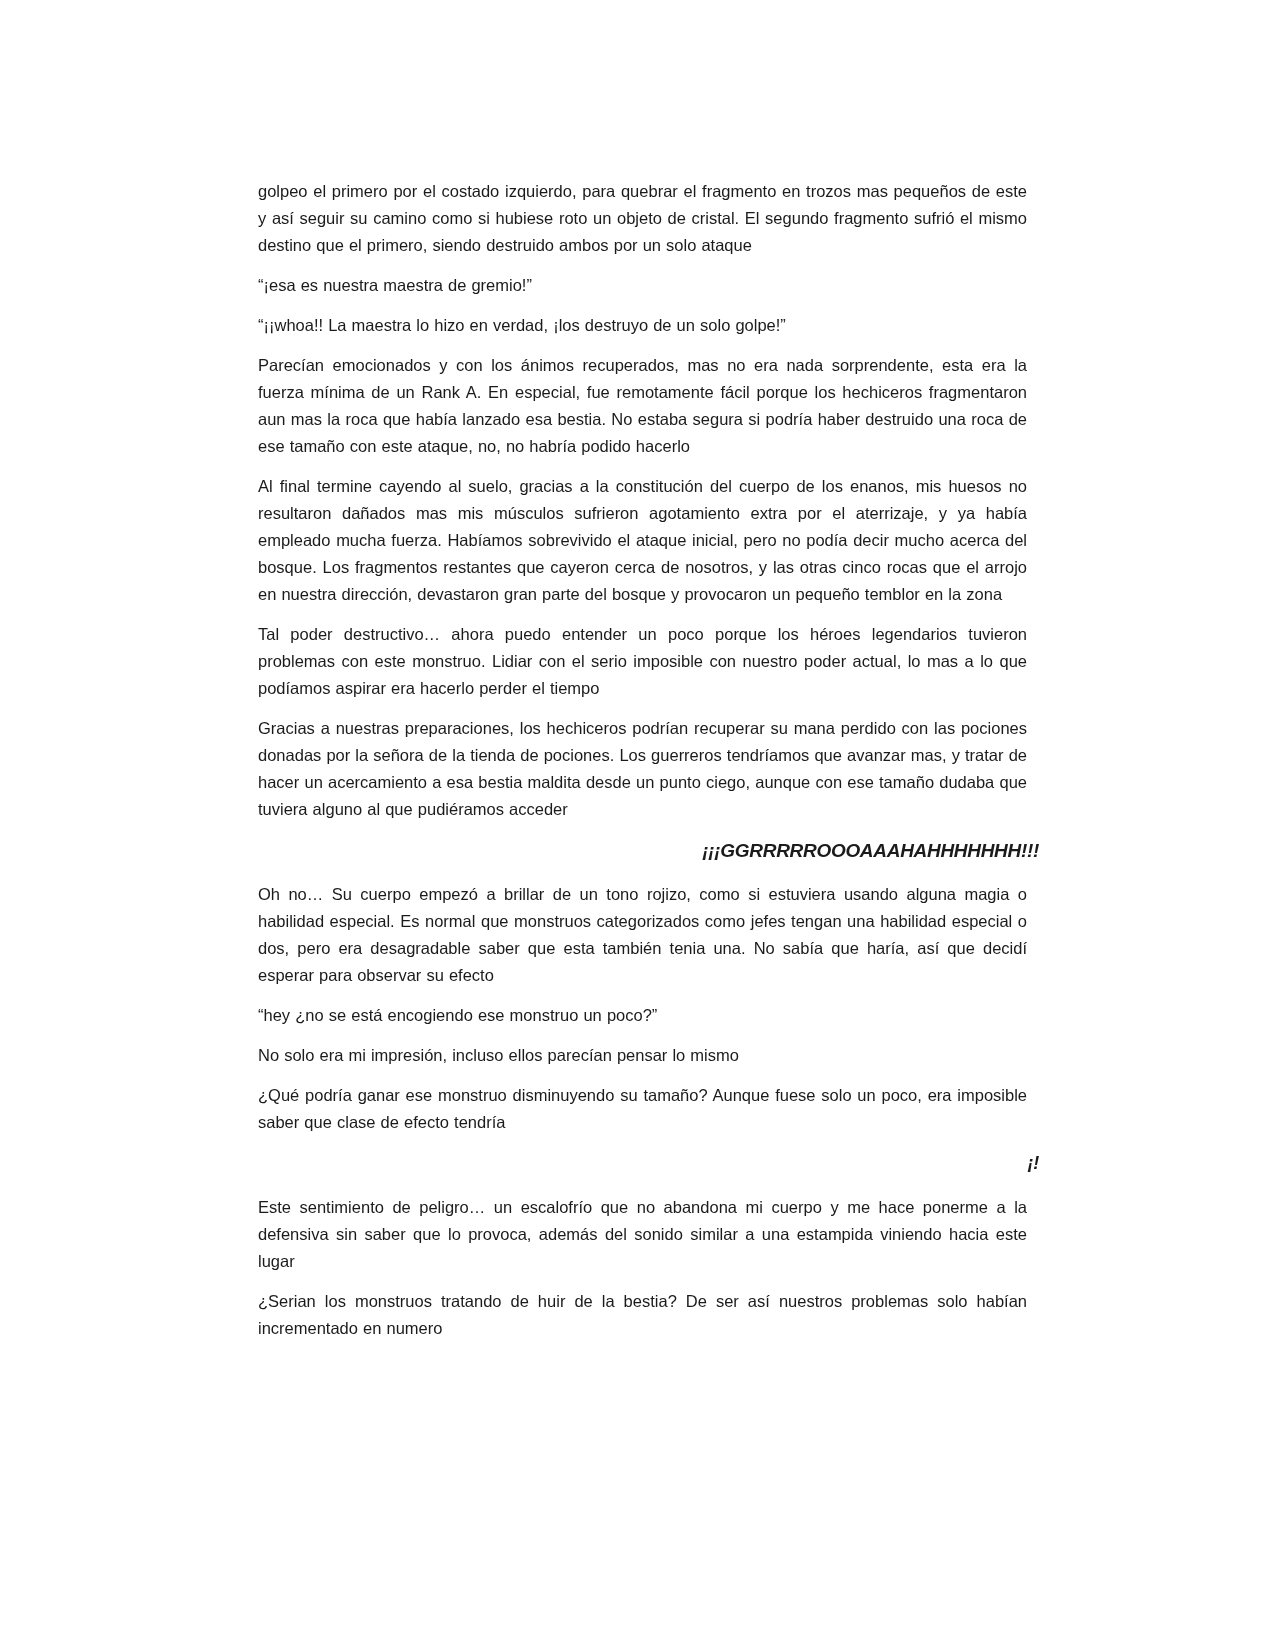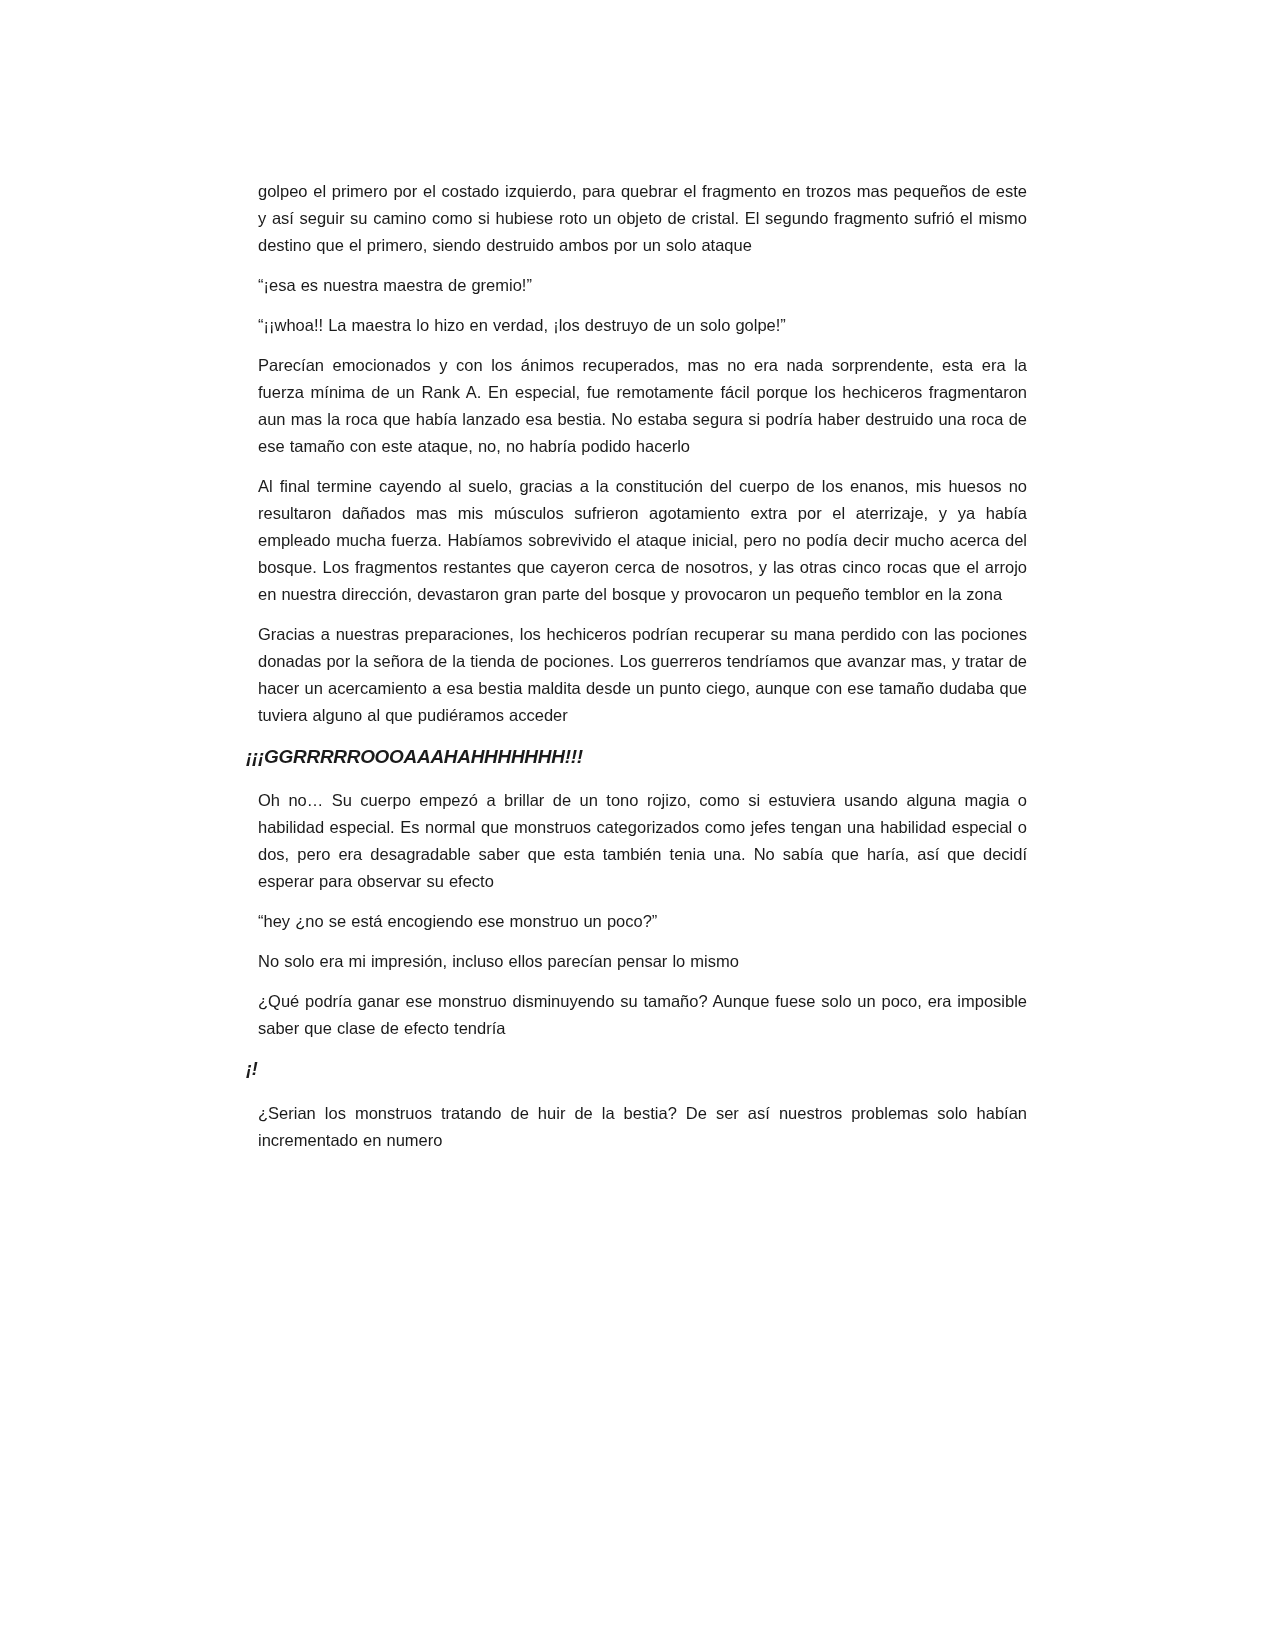--- a/index.html
+++ b/index.html
@@ -25,38 +25,40 @@
     word-spacing: 0.5px;
   }
   .para.quote {
     text-align: left;
   }
   .shout {
     font-size: 19px;
     line-height: 27px;
     font-weight: 800;
     font-style: italic;
-    text-align: left;
+    text-align: right;
     letter-spacing: -0.3px;
     margin: 14px 0 17px 0;
   }
   .shout.small {
     font-size: 18px;
   }
 </style>
 </head>
 <body>
 
 <div class="page">
   <p class="para">golpeo el primero por el costado izquierdo, para quebrar el fragmento en trozos mas pequeños de este y así seguir su camino como si hubiese roto un objeto de cristal. El segundo fragmento sufrió el mismo destino que el primero, siendo destruido ambos por un solo ataque</p>
   <p class="para quote">“¡esa es nuestra maestra de gremio!”</p>
   <p class="para quote">“¡¡whoa!! La maestra lo hizo en verdad, ¡los destruyo de un solo golpe!”</p>
   <p class="para">Parecían emocionados y con los ánimos recuperados, mas no era nada sorprendente, esta era la fuerza mínima de un Rank A. En especial, fue remotamente fácil porque los hechiceros fragmentaron aun mas la roca que había lanzado esa bestia. No estaba segura si podría haber destruido una roca de ese tamaño con este ataque, no, no habría podido hacerlo</p>
   <p class="para">Al final termine cayendo al suelo, gracias a la constitución del cuerpo de los enanos, mis huesos no resultaron dañados mas mis músculos sufrieron agotamiento extra por el aterrizaje, y ya había empleado mucha fuerza. Habíamos sobrevivido el ataque inicial, pero no podía decir mucho acerca del bosque. Los fragmentos restantes que cayeron cerca de nosotros, y las otras cinco rocas que el arrojo en nuestra dirección, devastaron gran parte del bosque y provocaron un pequeño temblor en la zona</p>
+  <p class="para">Tal poder destructivo… ahora puedo entender un poco porque los héroes legendarios tuvieron problemas con este monstruo. Lidiar con el serio imposible con nuestro poder actual, lo mas a lo que podíamos aspirar era hacerlo perder el tiempo</p>
   <p class="para">Gracias a nuestras preparaciones, los hechiceros podrían recuperar su mana perdido con las pociones donadas por la señora de la tienda de pociones. Los guerreros tendríamos que avanzar mas, y tratar de hacer un acercamiento a esa bestia maldita desde un punto ciego, aunque con ese tamaño dudaba que tuviera alguno al que pudiéramos acceder</p>
   <p class="shout">¡¡¡GGRRRRROOOAAAHAHHHHHHH!!!</p>
   <p class="para">Oh no… Su cuerpo empezó a brillar de un tono rojizo, como si estuviera usando alguna magia o habilidad especial. Es normal que monstruos categorizados como jefes tengan una habilidad especial o dos, pero era desagradable saber que esta también tenia una. No sabía que haría, así que decidí esperar para observar su efecto</p>
   <p class="para quote">“hey ¿no se está encogiendo ese monstruo un poco?”</p>
   <p class="para">No solo era mi impresión, incluso ellos parecían pensar lo mismo</p>
   <p class="para">¿Qué podría ganar ese monstruo disminuyendo su tamaño?  Aunque fuese solo un poco, era imposible saber que clase de efecto tendría</p>
   <p class="shout small">¡!</p>
+  <p class="para">Este sentimiento de peligro… un escalofrío que no abandona mi cuerpo y me hace ponerme a la defensiva sin saber que lo provoca, además del sonido similar a una estampida viniendo hacia este lugar</p>
   <p class="para">¿Serian los monstruos tratando de huir de la bestia? De ser así nuestros problemas solo habían incrementado en numero</p>
 </div>
 
 </body></html>

